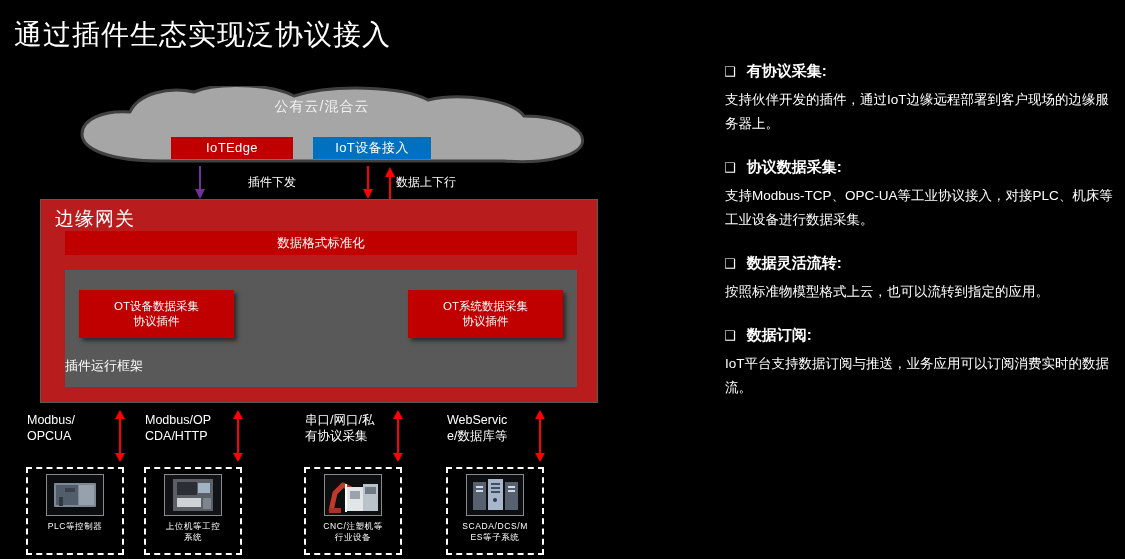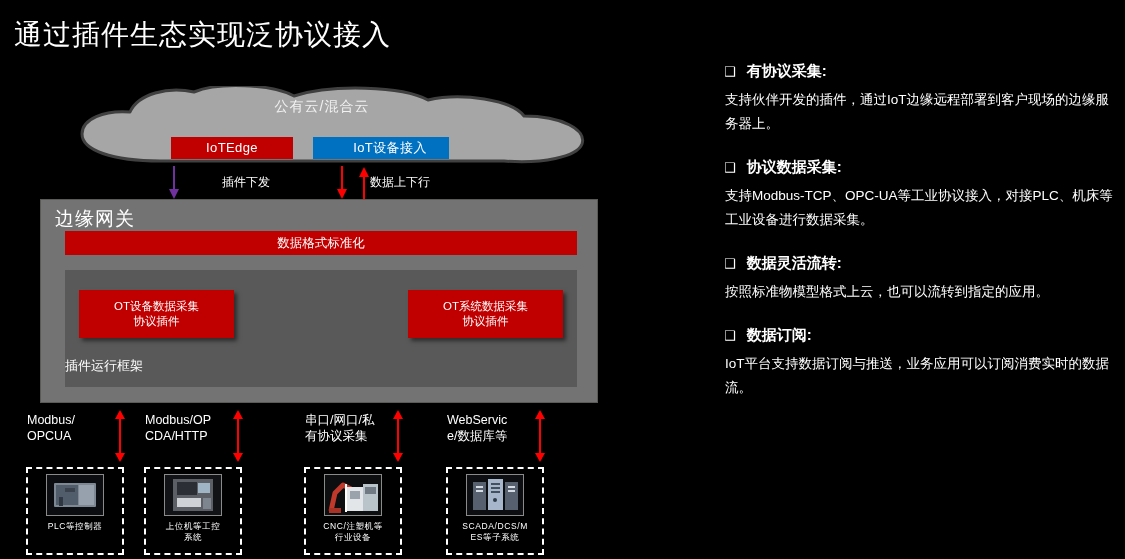--- a/index.html
+++ b/index.html
@@ -69,27 +69,26 @@
     left: 129px;
     top: 51px;
     width: 122px;
     background: #c00000;
   }
   .badge-iotaccess {
     left: 271px;
     top: 51px;
     width: 118px;
     background: #0070c0;
-    padding-left: 18px;
   }
 
   
   .arrows-zone {
     position: absolute;
-    left: 22px;
+    left: 48px;
     top: 166px;
     width: 560px;
     height: 34px;
   }
   .flow-label {
     position: absolute;
     font-size: 12px;
     color: #ffffff;
     white-space: nowrap;
     top: 8px;
@@ -97,21 +96,21 @@
   .flow-label-plugin { left: 200px; }
   .flow-label-data   { left: 348px; }
 
   
   .gateway {
     position: absolute;
     left: 40px;
     top: 199px;
     width: 558px;
     height: 204px;
-    background: #737373;
+    background: #b91c1c;
     border: 1px solid #5a5a56;
     box-sizing: border-box;
   }
   .gateway-title {
     position: absolute;
     left: 14px;
     top: 6px;
     font-size: 19px;
     color: #ffffff;
     letter-spacing: 1px;

